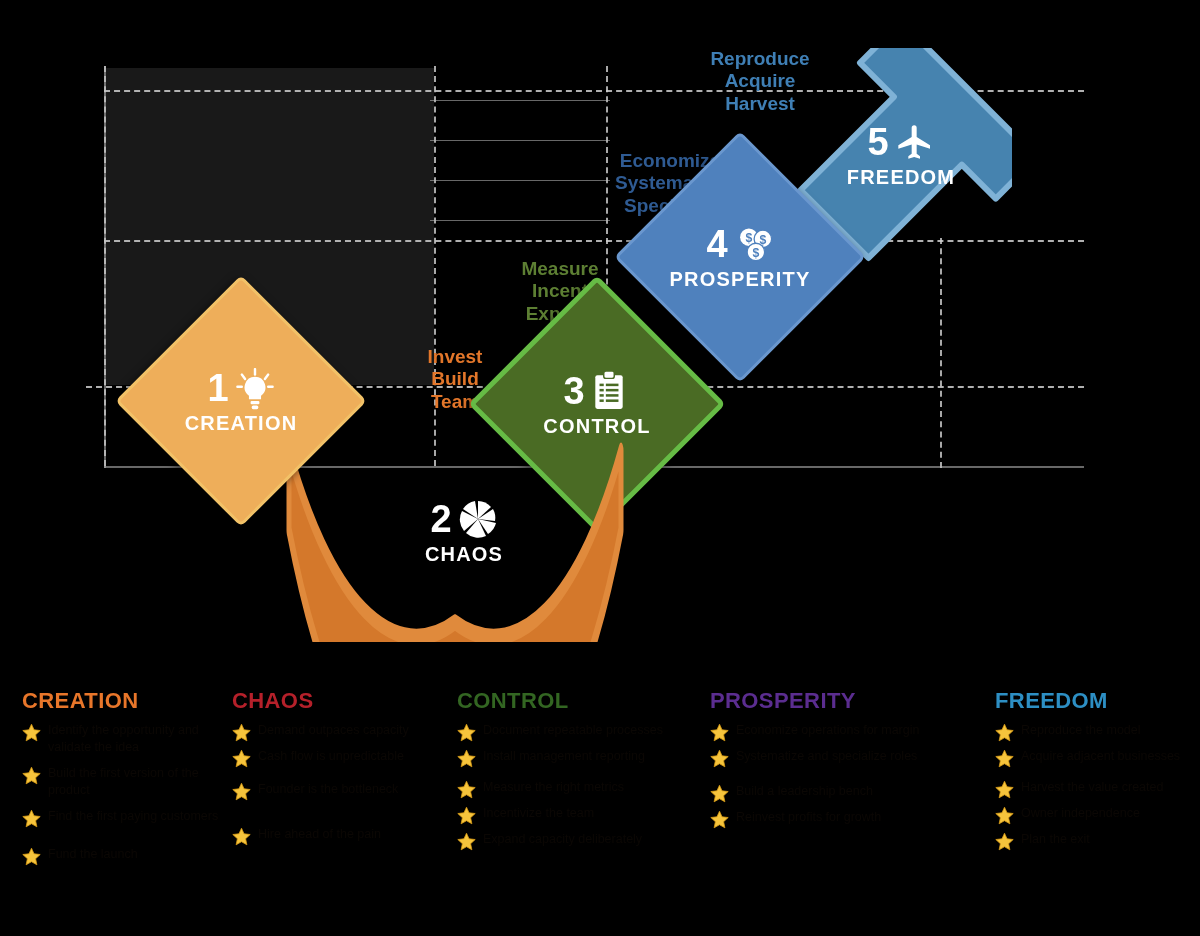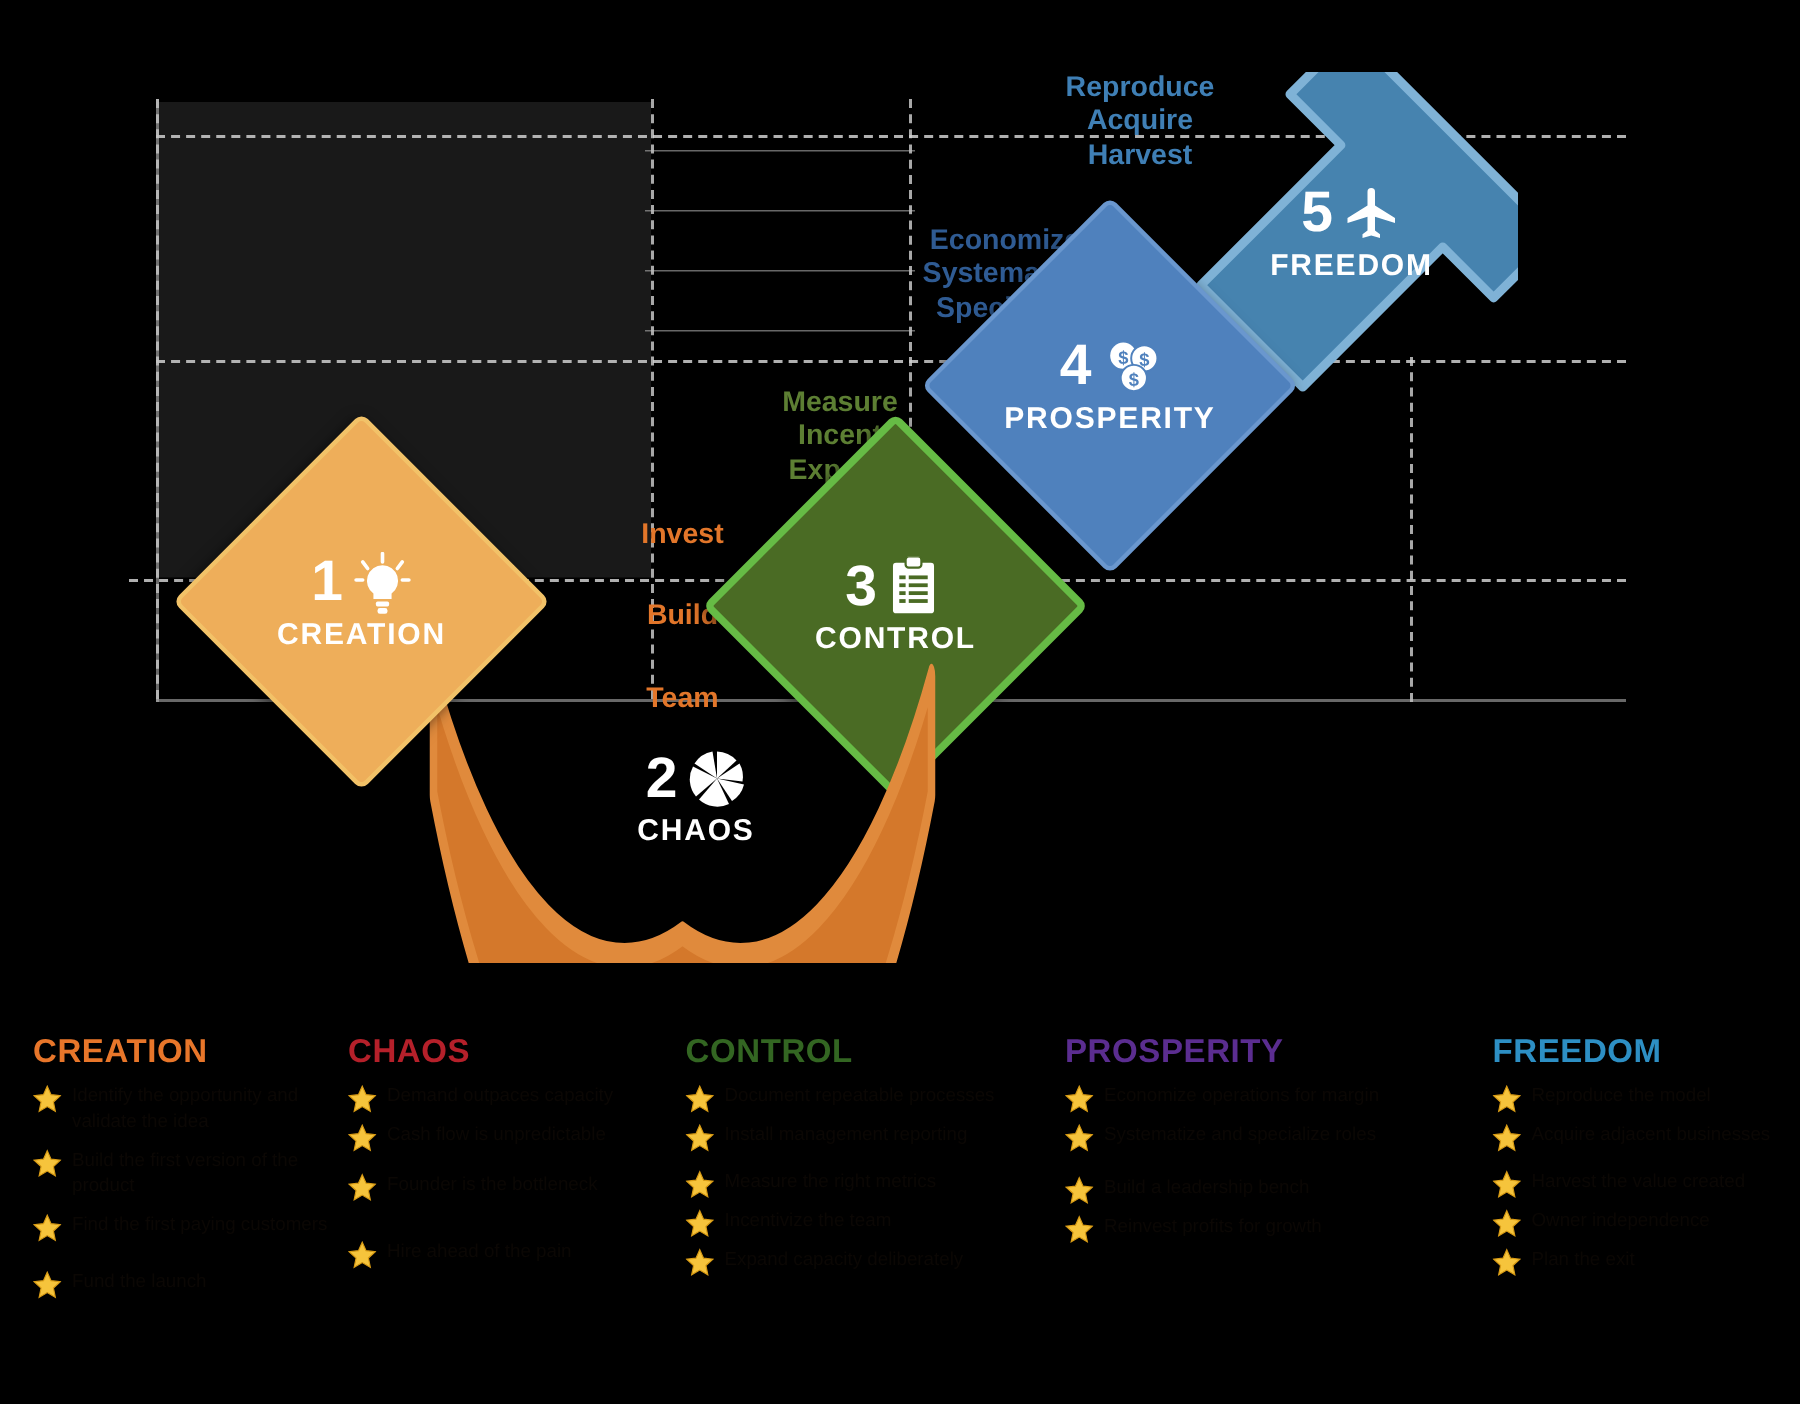--- a/index.html
+++ b/index.html
@@ -38,21 +38,21 @@
   #n2 .label .nm{margin-left:18px;}
 
   
   #n5{left:790px;top:48px;width:222px;height:222px;}
   #n5 .arrwrap{position:absolute;inset:0;}
   #n5 .label{position:absolute;left:0;right:0;top:74px;display:flex;flex-direction:column;align-items:center;color:#fff;}
 
   
   .tgroup{position:absolute;display:flex;flex-direction:column;align-items:center;font-weight:bold;font-size:19px;line-height:1.18;text-align:center;}
   #t1{left:300px;top:258px;width:160px;color:#e0a33c;}
-  #t2{left:385px;top:346px;width:140px;color:#e2762a;gap:32px;}
+  #t2{left:385px;top:346px;width:140px;color:#e2762a;}
   #t3{left:480px;top:258px;width:160px;color:#5d7f33;}
   #t4{left:570px;top:150px;width:200px;color:#2f5b93;}
   #t5{left:660px;top:48px;width:200px;color:#3f7fb5;text-align:right;}
 
   
   .cols{position:absolute;left:0;top:690px;width:1200px;height:246px;}
   .col{position:absolute;top:0;}
   .col-head{font-size:22px;font-weight:bold;letter-spacing:.4px;line-height:22px;height:22px;overflow:hidden;white-space:nowrap;}
   .col-list{margin:10px 0 0 0;padding:0;list-style:none;}
   .col-list li{position:relative;padding-left:26px;margin-bottom:9px;font-size:12.5px;line-height:1.35;color:#0b0704;}

